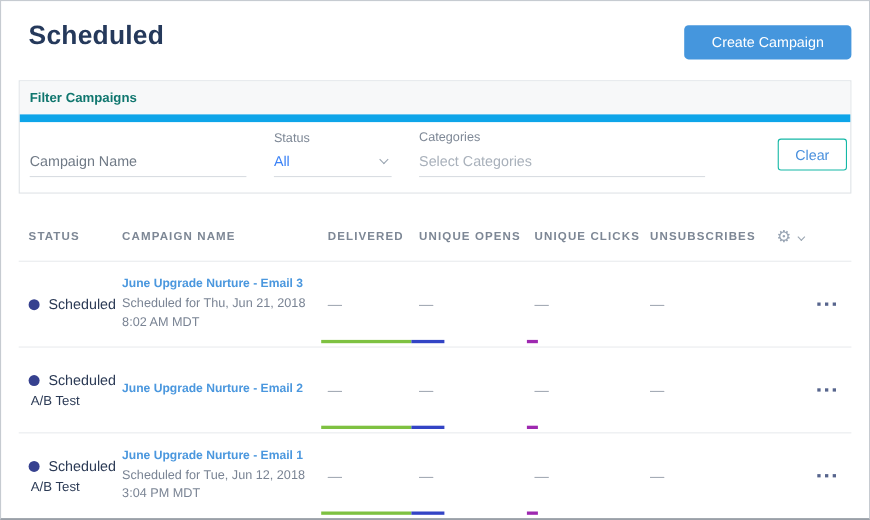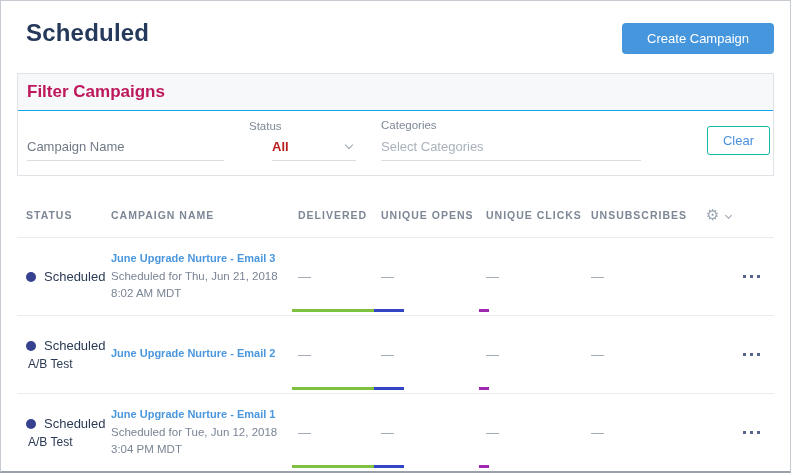--- a/index.html
+++ b/index.html
@@ -17,35 +17,35 @@
   .page-header { position:relative; height:56px; padding:18px 16px 0 25px; }
   .page-title { font-size:24px; font-weight:bold; color:#25395b; letter-spacing:.2px; }
   .create-btn {
     position:absolute; right:16px; top:22px;
     background:#4596dd; color:#ffffff; border:none; border-radius:4px;
     font-size:13px; font-family:inherit; padding:8px 25px; cursor:pointer;
   }
   
   .filter-panel { margin:16px 16px 0 16px; border:1px solid #dfe3e7; background:#ffffff; }
   .filter-head {
-    background:#f7f8f9; border-bottom:1px solid #0ea5e9;
-    padding:8px 9px; font-size:17px; font-weight:bold; color:#be185d;
+    background:#f7f8f9; border-bottom:7px solid #0ea5e9;
+    padding:8px 9px; font-size:12px; font-weight:bold; color:#0f766e;
   }
   .filter-body { position:relative; height:64px; padding:0 9px; }
   .field { position:absolute; bottom:14px; display:flex; flex-direction:column; }
   .field-label { font-size:11.5px; color:#7e8896; margin-bottom:5px; }
   .underline { border-bottom:1px solid #d9dde2; }
   .field input {
     border:none; outline:none; font-family:inherit; font-size:13px;
     color:#25395b; padding:3px 0 6px 0; background:transparent; width:100%;
   }
   .field-name { left:9px; width:197px; }
   .field-name input::placeholder { color:#707a86; }
   .field-status { left:231px; width:107px; }
-  .status-control { position:relative; padding:2px 0 6px 0; font-size:13px; font-weight:bold; color:#b91c1c; cursor:pointer;margin-left:23px; }
+  .status-control { position:relative; padding:2px 0 6px 0; font-size:13px; font-weight:normal; color:#3b82f6; cursor:pointer; }
   .field-categories { left:363px; width:260px;justify-content:flex-end; }
   .field-categories input::placeholder { color:#a9b1bb; }
   .chev { display:inline-block; width:6px; height:6px; border-right:1.5px solid #9aa5b1; border-bottom:1.5px solid #9aa5b1; transform:rotate(45deg); }
   .status-control .chev { position:absolute; right:4px; top:5px; }
   .clear-btn {
     position:absolute; right:3px; top:15px;
     background:#ffffff; border:1px solid #14b8a6; border-radius:3px;
     color:#4a90dd; font-size:13px; font-family:inherit; padding:6px 15px; cursor:pointer;
   }
   

